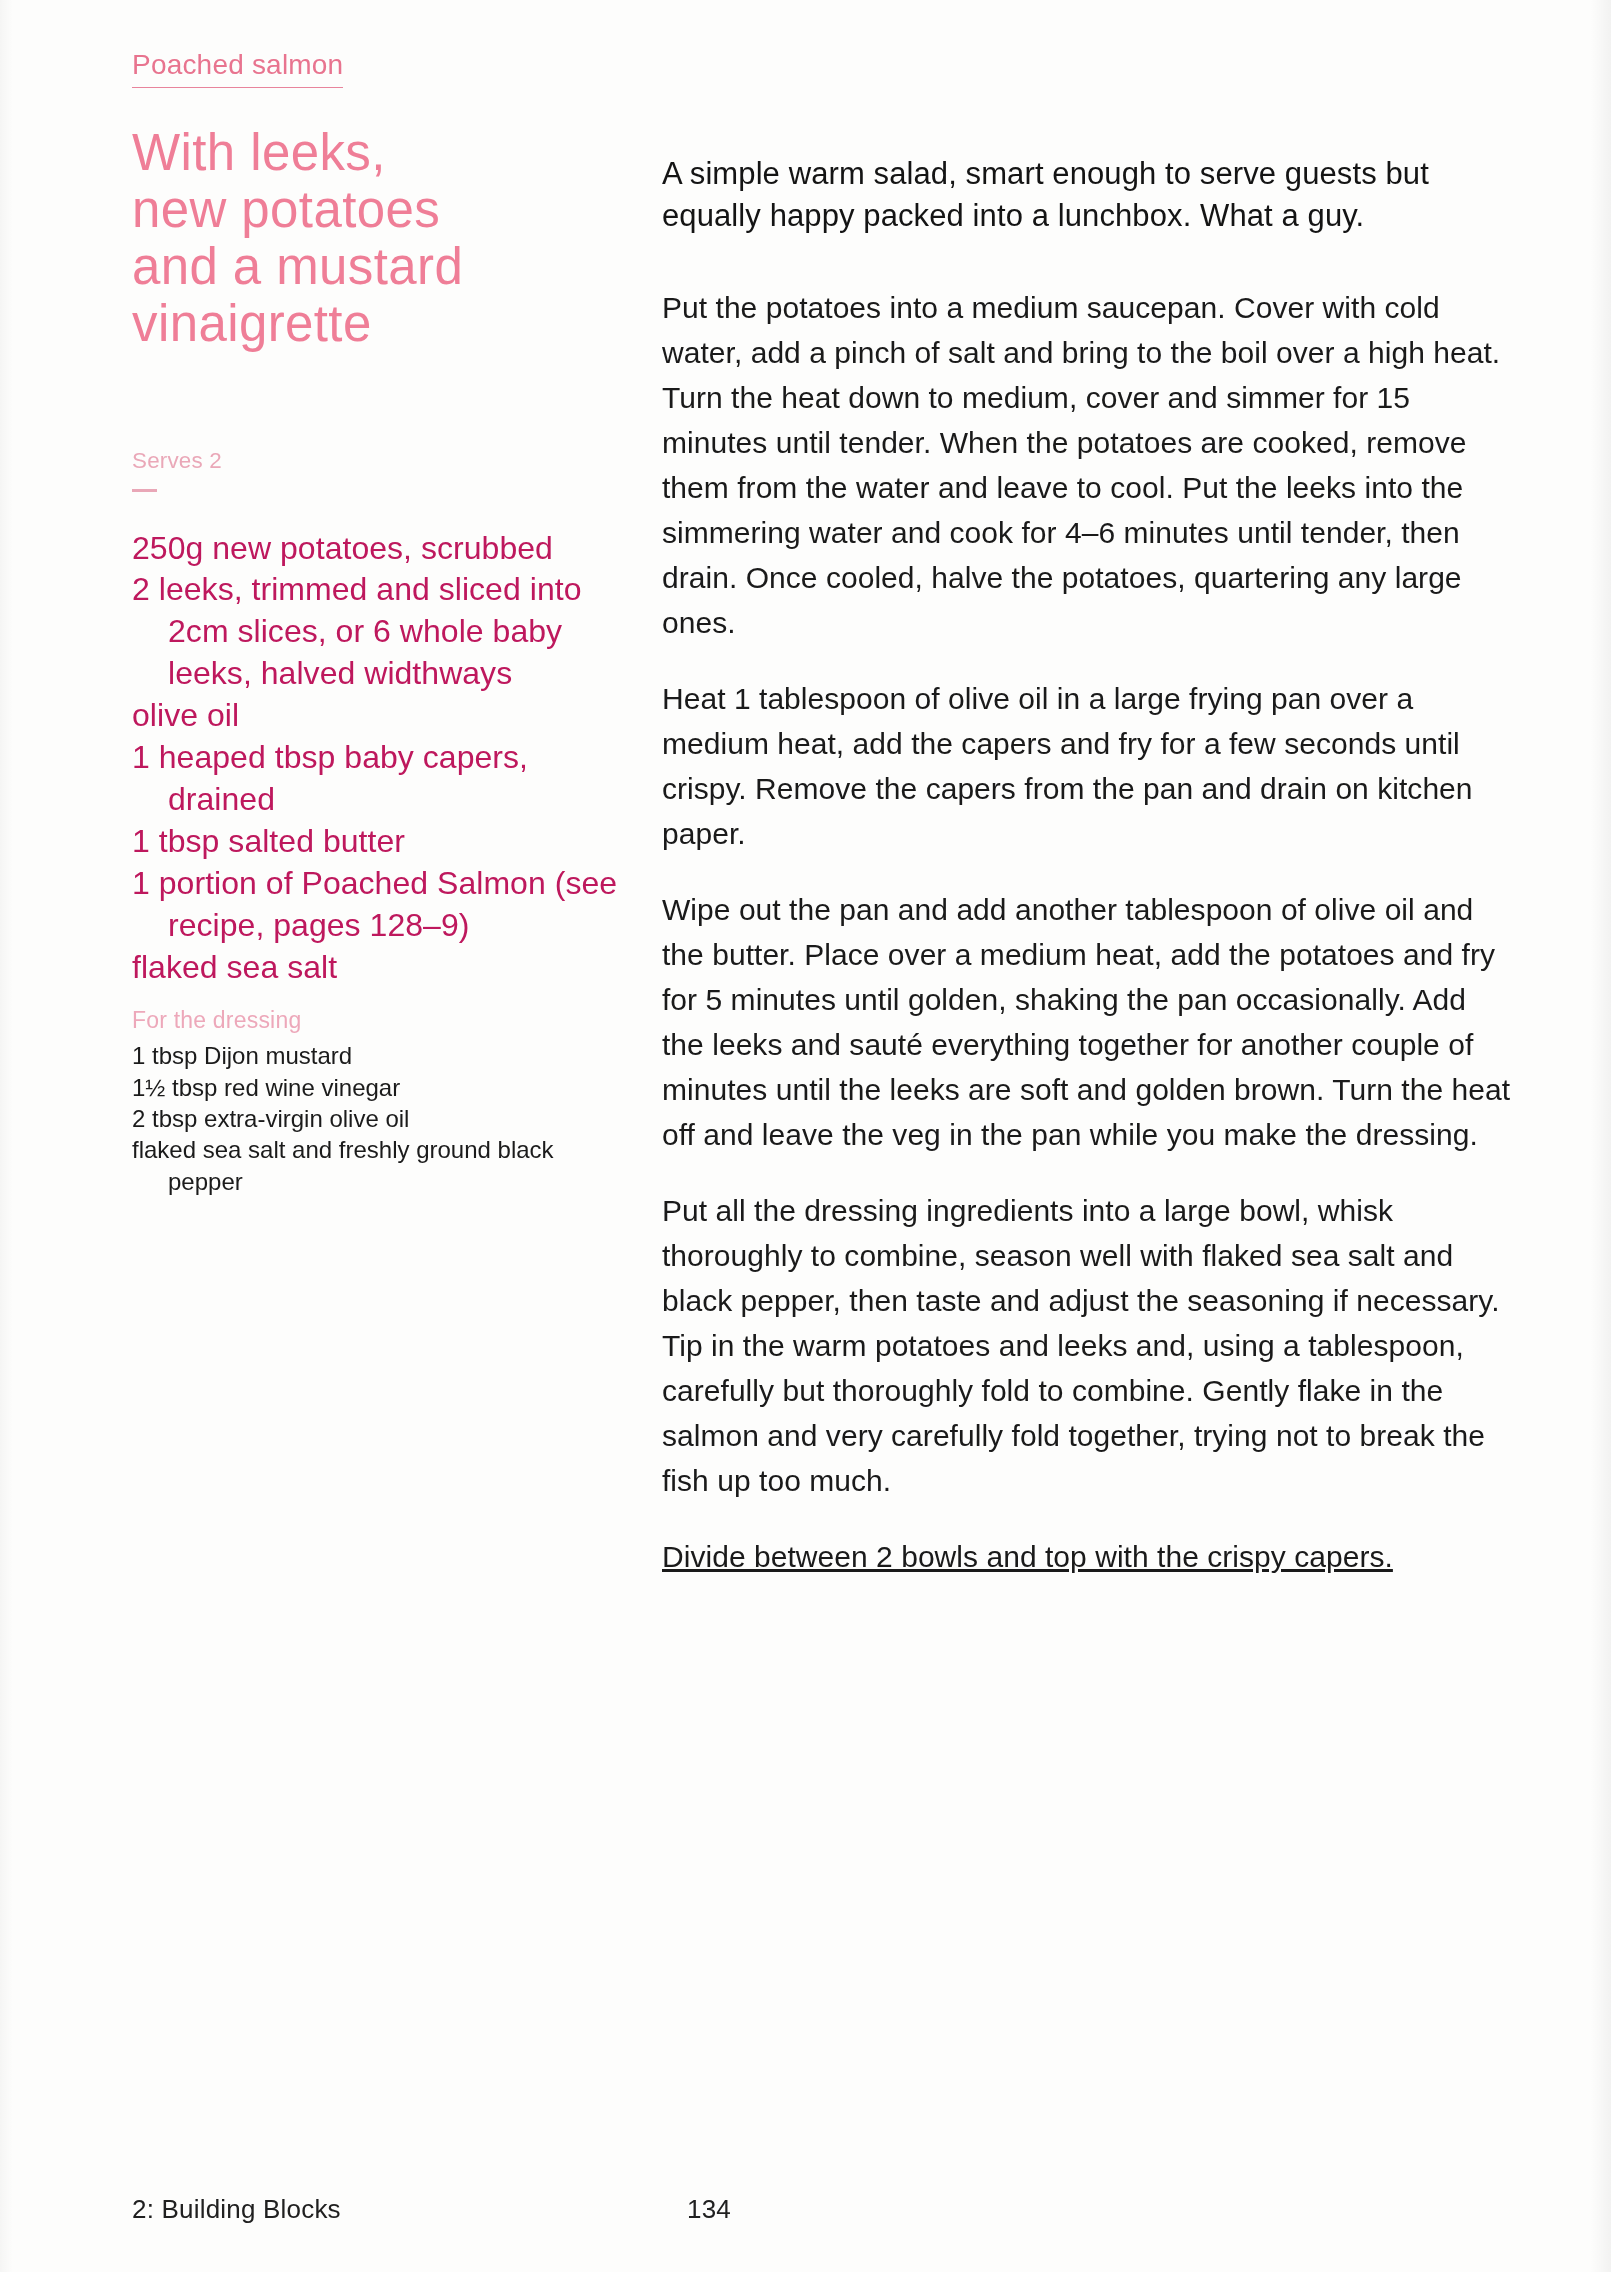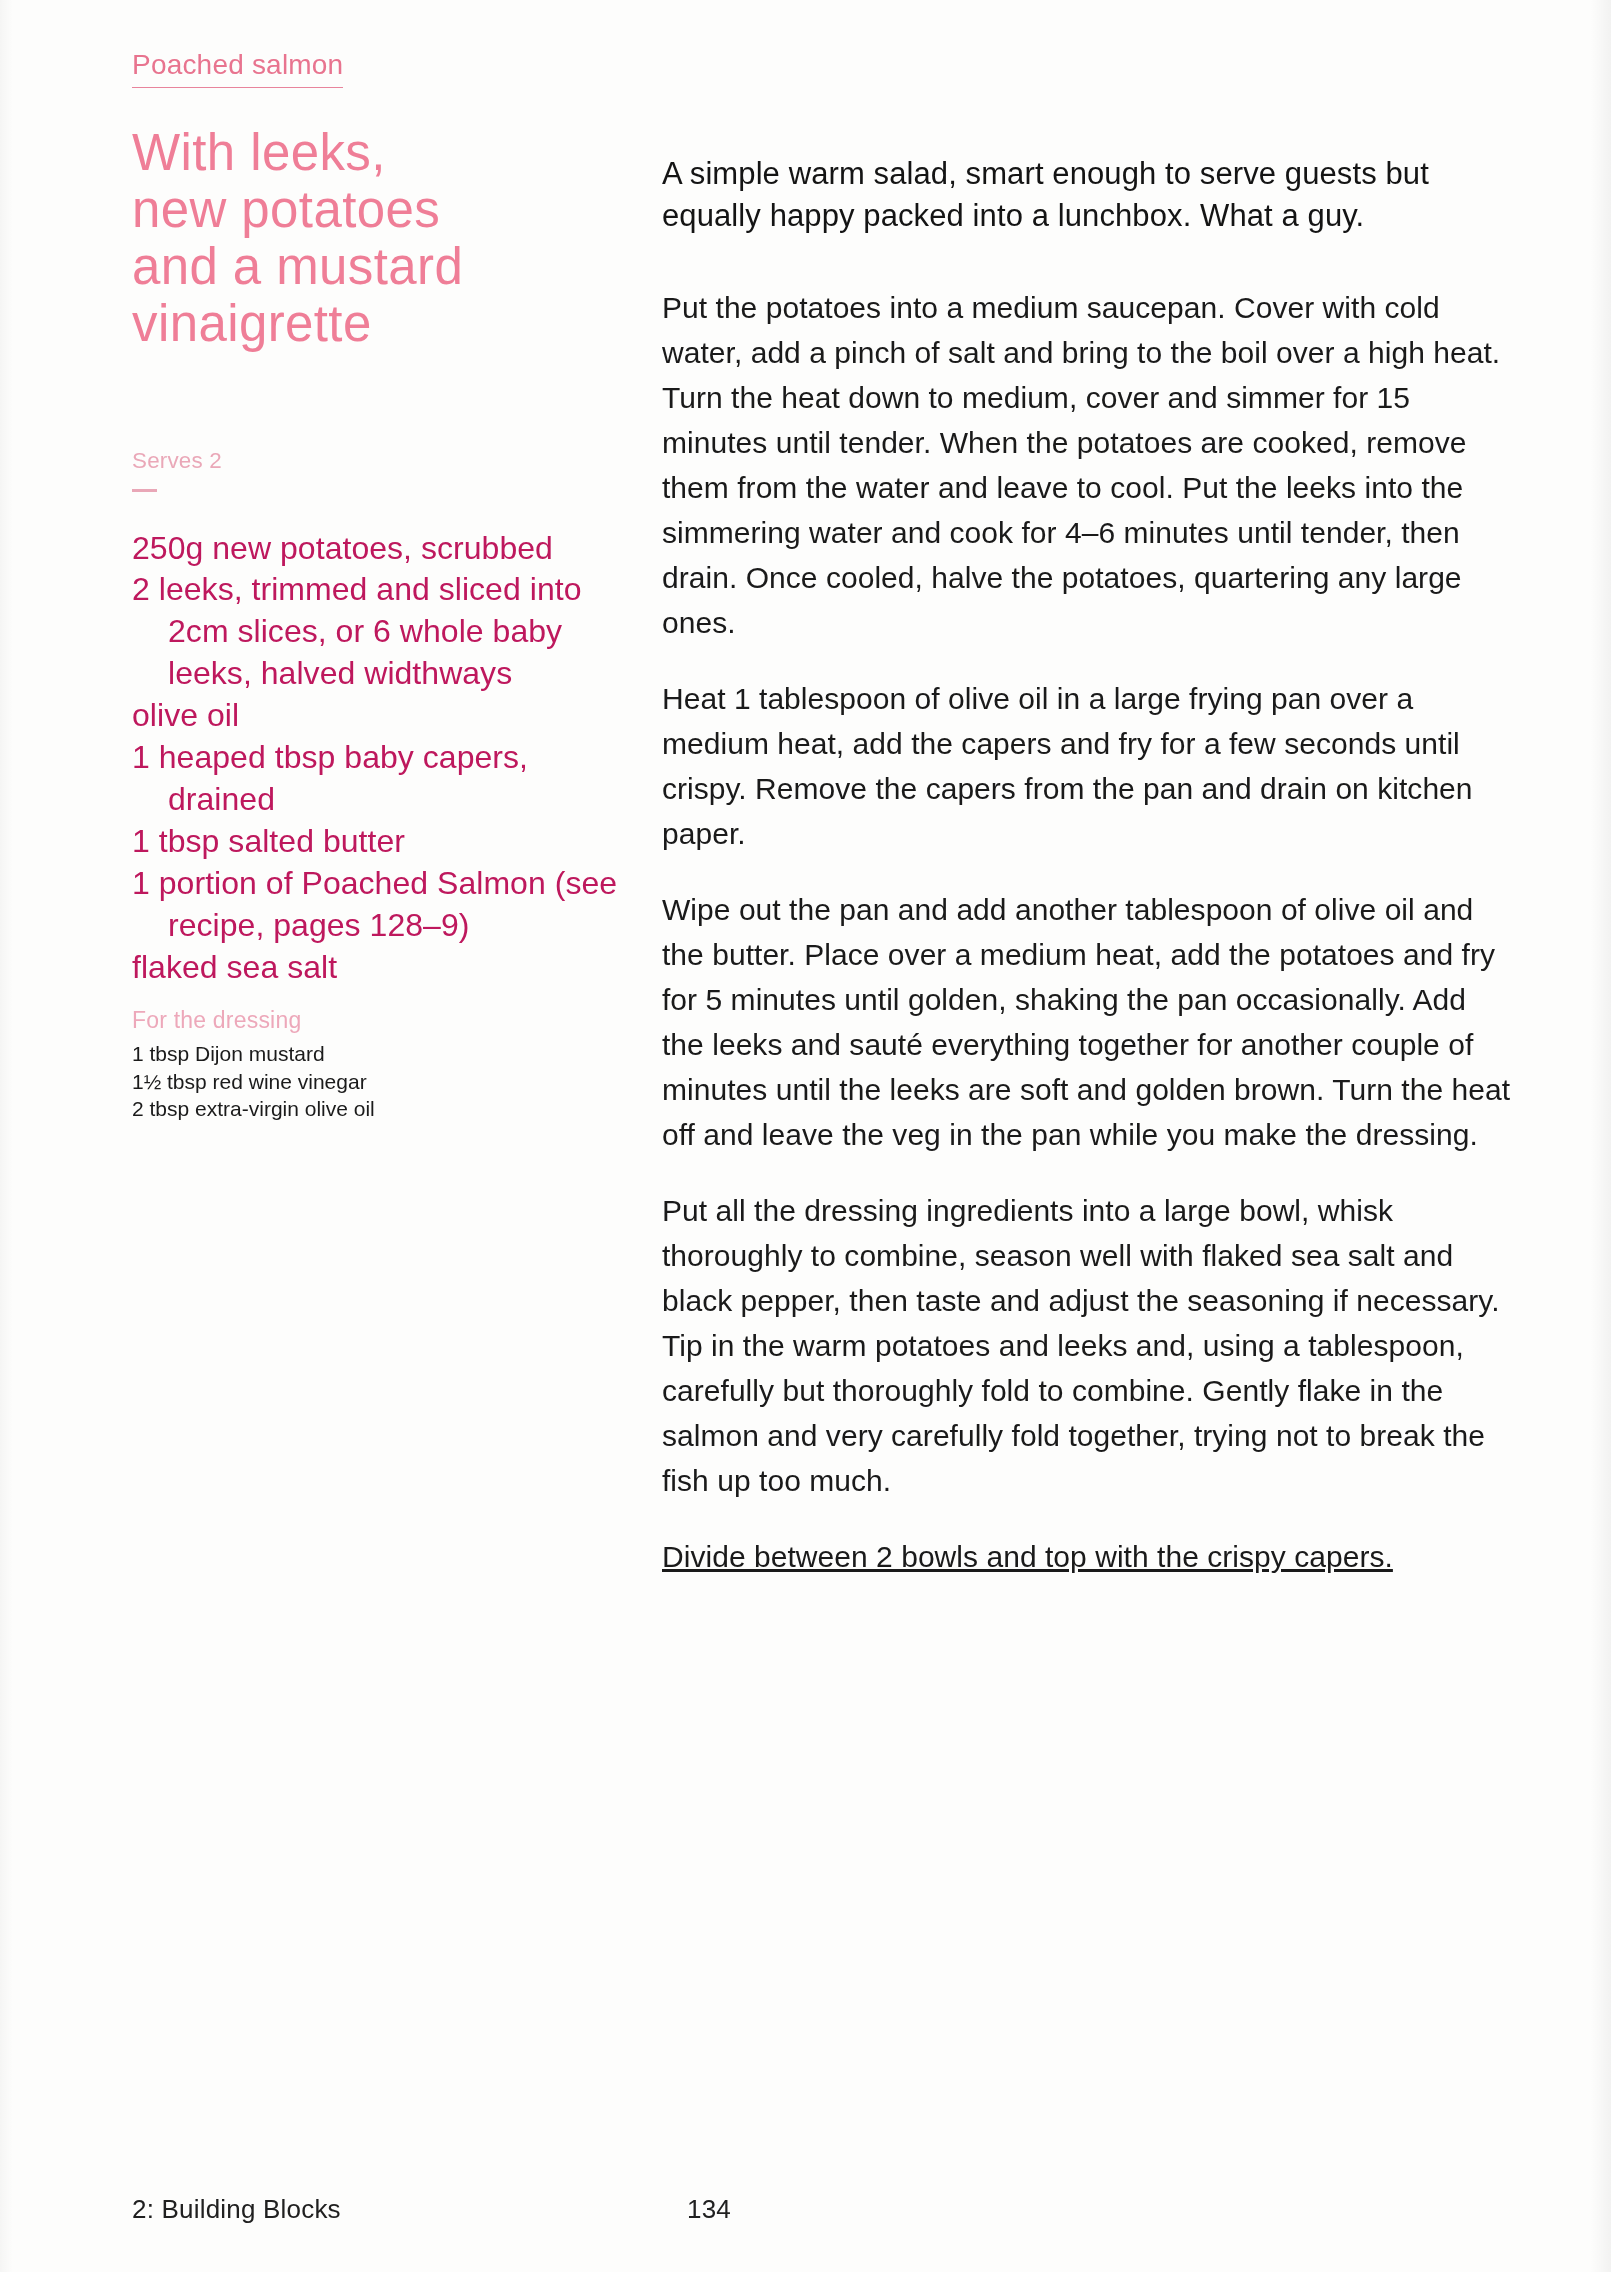--- a/index.html
+++ b/index.html
@@ -94,21 +94,21 @@
   }
 
   .dressing-head {
     margin-top: 18px;
     font-size: 23px;
     color: #eda8ba;
     letter-spacing: 0.2px;
   }
   .dressing-list {
     margin-top: 6.6px;
-    font-size: 21px;
+    font-size: 24px;
     line-height: 1.31;
     color: #1b1b1b;
   }
 
   
   .right-col {
     position: absolute;
     left: 662px;
     top: 153px;
     width: 853px;
@@ -188,20 +188,21 @@
       <div class="ing-item">1 portion of Poached Salmon (see recipe, pages 128–9)</div>
       <div class="ing-item">flaked sea salt</div>
     </div>
 
     <div class="dressing-head">For the dressing</div>
 
     <div class="dressing-list">
       <div class="ing-item">1 tbsp Dijon mustard</div>
       <div class="ing-item">1½ tbsp red wine vinegar</div>
       <div class="ing-item">2 tbsp extra-virgin olive oil</div>
+      <div class="ing-item">flaked sea salt and freshly ground black pepper</div>
     </div>
 
   </div>
 
   <div class="right-col">
 
     <div class="standfirst">A simple warm salad, smart enough to serve guests but equally happy packed into a lunchbox. What a guy.</div>
 
     <div class="method">
       <p>Put the potatoes into a medium saucepan. Cover with cold water, add a pinch of salt and bring to the boil over a high heat. Turn the heat down to medium, cover and simmer for 15 minutes until tender. When the potatoes are cooked, remove them from the water and leave to cool. Put the leeks into the simmering water and cook for 4–6 minutes until tender, then drain. Once cooled, halve the potatoes, quartering any large ones.</p>

